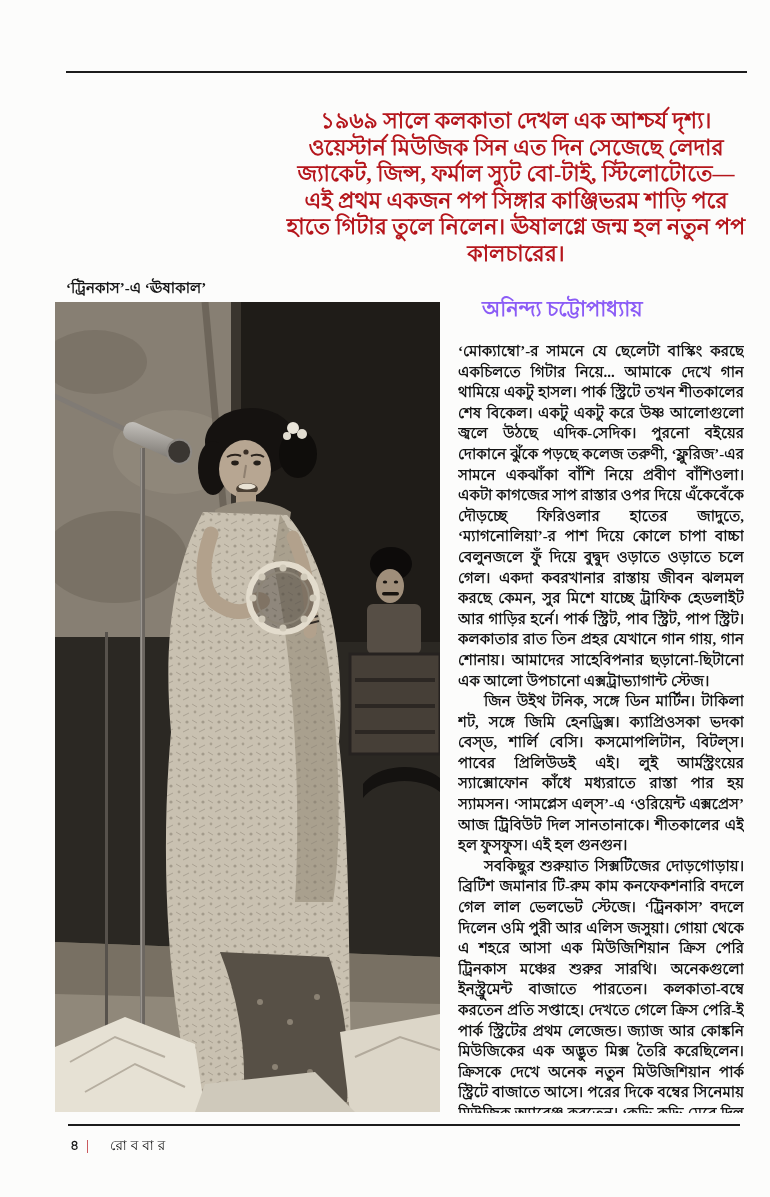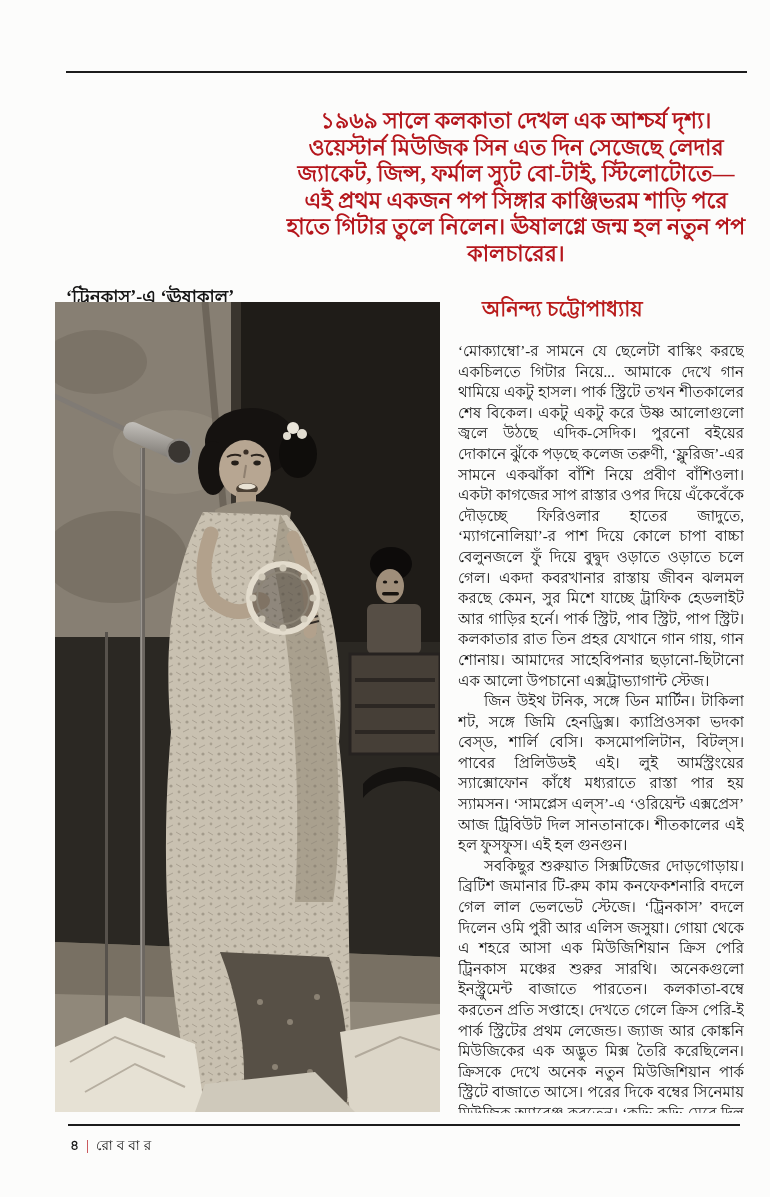--- a/index.html
+++ b/index.html
@@ -10,35 +10,35 @@
     color:#161616;
   }
   .top-rule{position:absolute;left:66px;top:71px;width:681px;height:2px;background:#1c1c1c;}
   .masthead{position:absolute;left:64px;top:78px;font-size:28px;font-weight:700;white-space:nowrap;}
   .masthead-prefix{color:#ffffff;-webkit-text-stroke:1.3px #161616;margin-right:9px;}
   .masthead-title{color:#b5161c;}
   .lede{
     position:absolute;left:283px;top:108px;width:466px;
     font-size:22px;line-height:26.6px;font-weight:700;color:#b5161c;text-align:center;
   }
-  .photo-caption{position:absolute;left:66px;top:283px;font-size:18px;font-weight:700;color:#161616;}
-  .byline{position:absolute;left:482px;top:293px;font-size:21px;font-weight:700;color:#b91c1c;}
+  .photo-caption{position:absolute;left:66px;top:276px;font-size:15px;font-weight:700;color:#161616;}
+  .byline{position:absolute;left:482px;top:293px;font-size:21px;font-weight:700;color:#8b5cf6;}
   .photo{position:absolute;left:55px;top:302px;width:385px;height:810px;margin:0;padding:0;}
   .photo svg{display:block;width:100%;height:100%;}
   .body-col{
     position:absolute;left:458px;top:341px;width:286px;height:772px;overflow:hidden;
-    font-size:15px;line-height:20.6px;text-align:justify;color:#141414;
+    font-size:15px;line-height:20.6px;text-align:justify;color:#141414;font-weight:bold;
   }
   .body-col p{margin:0;}
   .body-col p + p{text-indent:26px;}
   .bottom-rule{position:absolute;left:68px;top:1124px;width:672px;height:2px;background:#1c1c1c;}
   .footer{position:absolute;left:70px;top:1134px;font-size:14px;color:#161616;white-space:nowrap;}
   .footer .num{font-weight:700;}
   .footer .sep{color:#b5161c;margin:0 7px;font-weight:400;}
-  .footer .mag{letter-spacing:4px;font-size:13.5px;}
+  .footer .mag{letter-spacing:4px;font-size:13.5px;margin-left:14px;}
 </style>
 </head>
 <body>
 
 <div class="sheet">
 
   <div class="top-rule"></div>
 
 
   <div class="lede">১৯৬৯ সালে কলকাতা দেখল এক আশ্চর্য দৃশ্য। ওয়েস্টার্ন মিউজিক সিন এত দিন সেজেছে লেদার জ্যাকেট, জিন্স, ফর্মাল স্যুট বো-টাই, স্টিলোটোতে— এই প্রথম একজন পপ সিঙ্গার কাঞ্জিভরম শাড়ি পরে হাতে গিটার তুলে নিলেন। ঊষালগ্নে জন্ম হল নতুন পপ কালচারের।</div>

